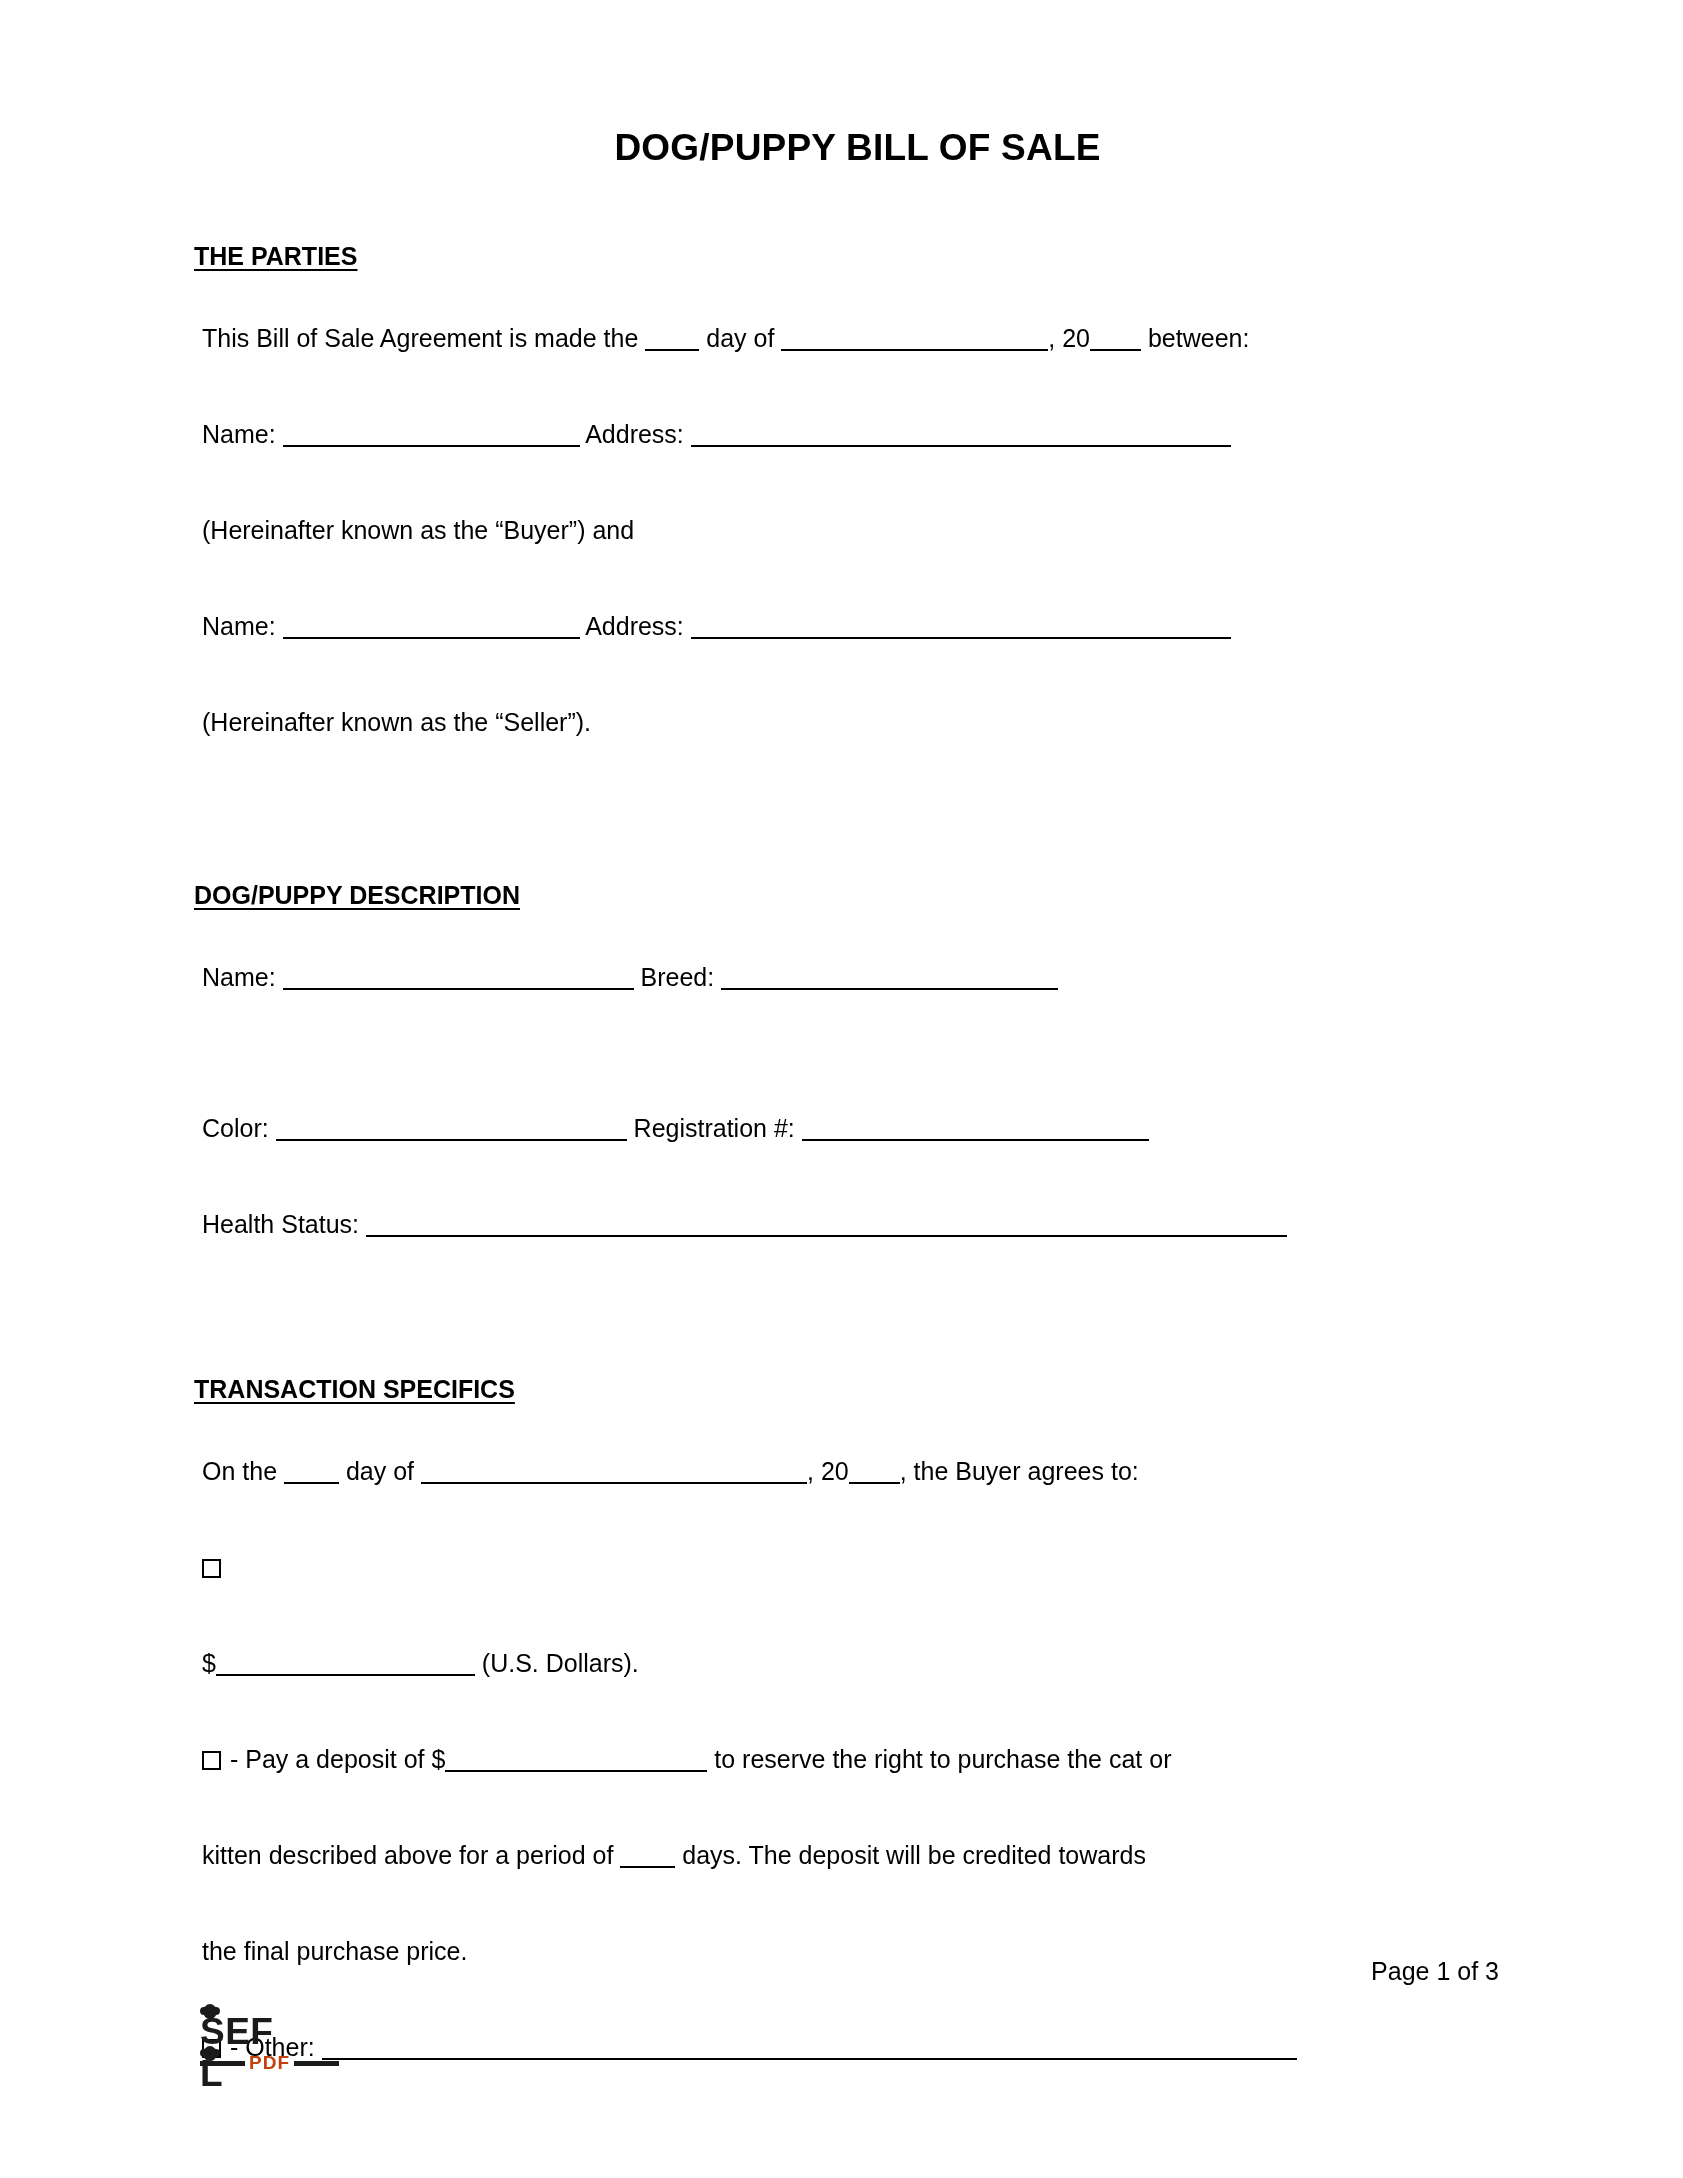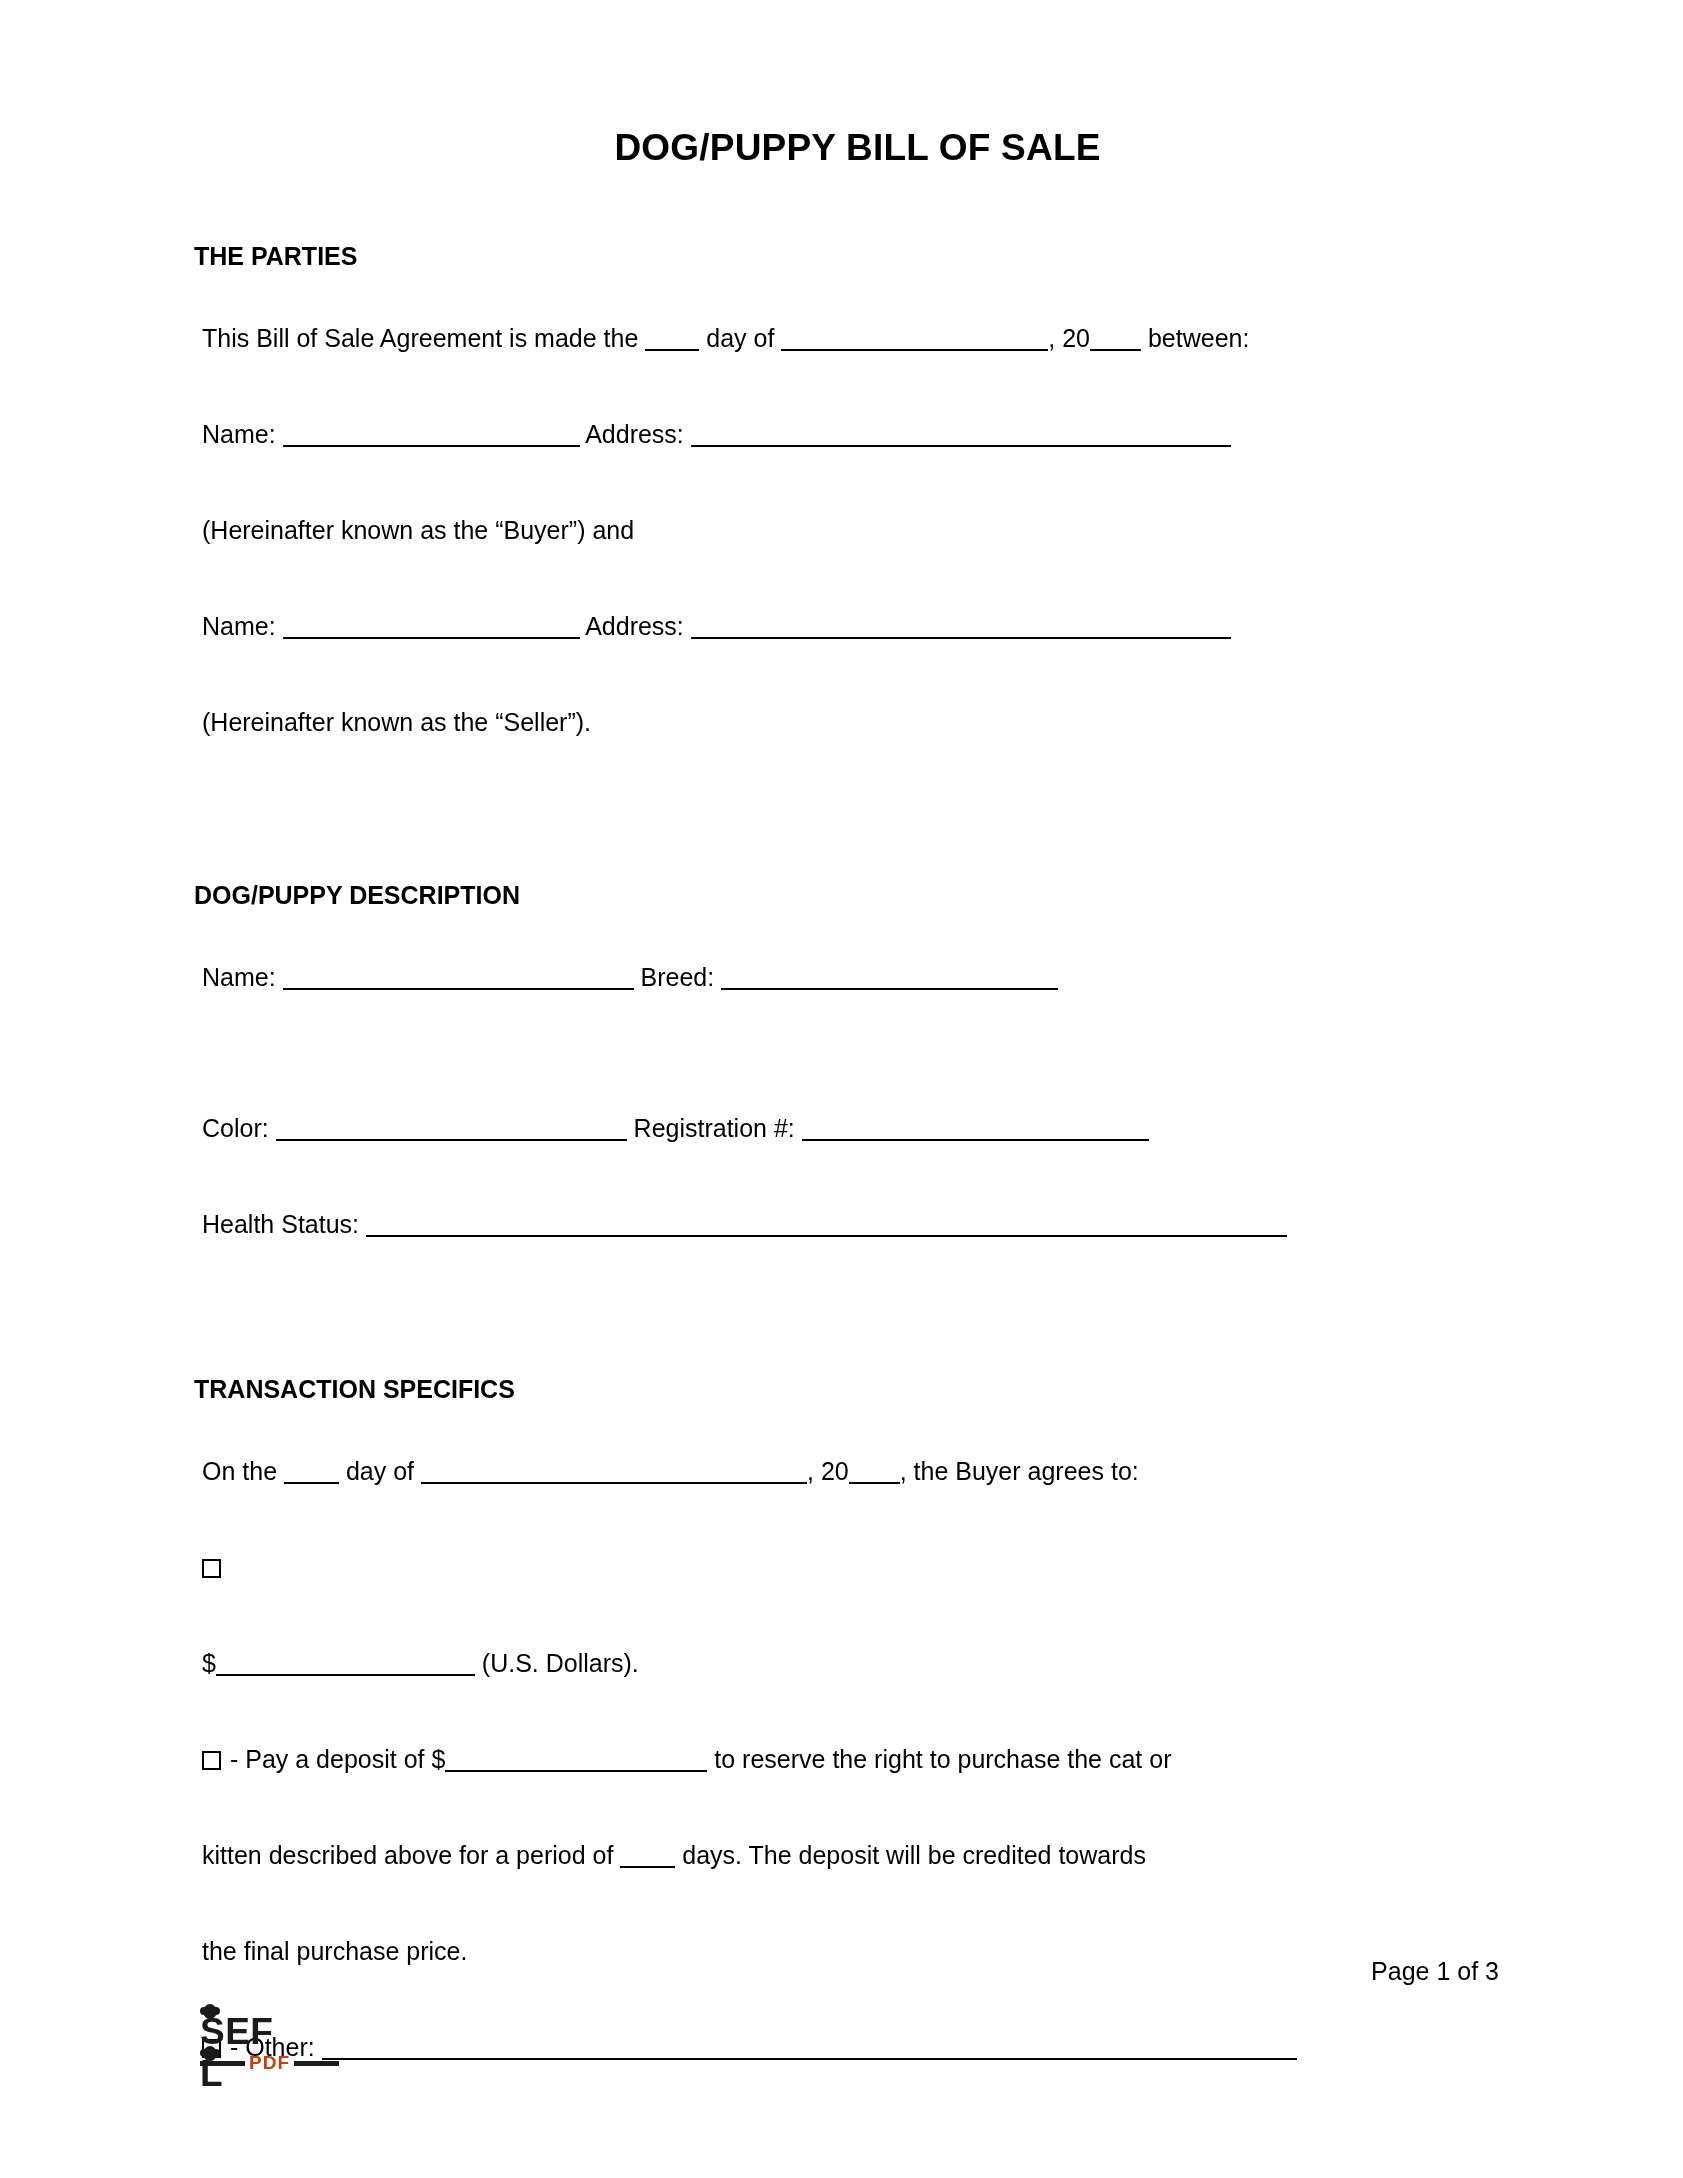--- a/index.html
+++ b/index.html
@@ -32,20 +32,21 @@
   }
   .body-col {
     position: absolute;
     left: 194px;
     top: 241px;
     width: 1297px;
   }
   .section-head {
     font-size: 25px;
     font-weight: bold;
+    text-decoration: underline;
     text-underline-offset: 4px;
     margin: 0;
     padding: 0;
     line-height: 1.2;
   }
   .line {
     font-size: 25px;
     line-height: 1.0;
     white-space: nowrap;
     margin: 8px;

